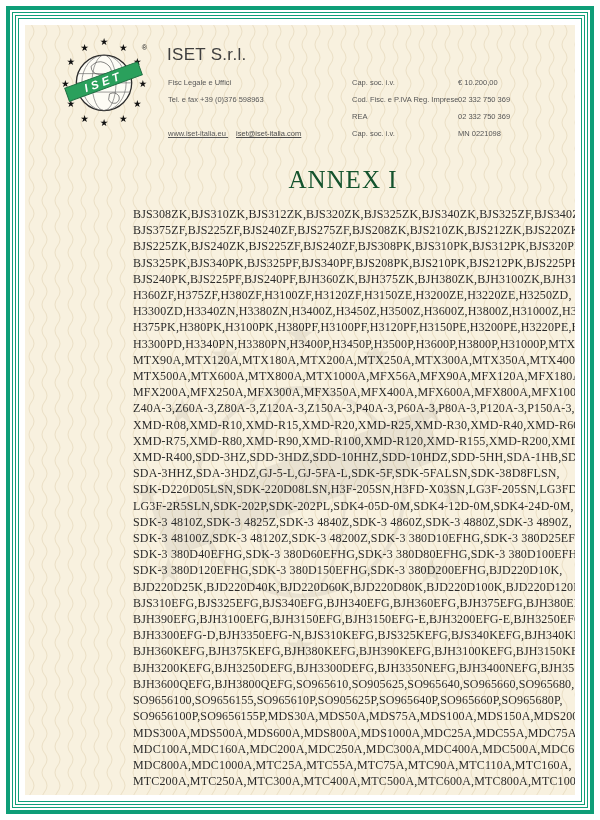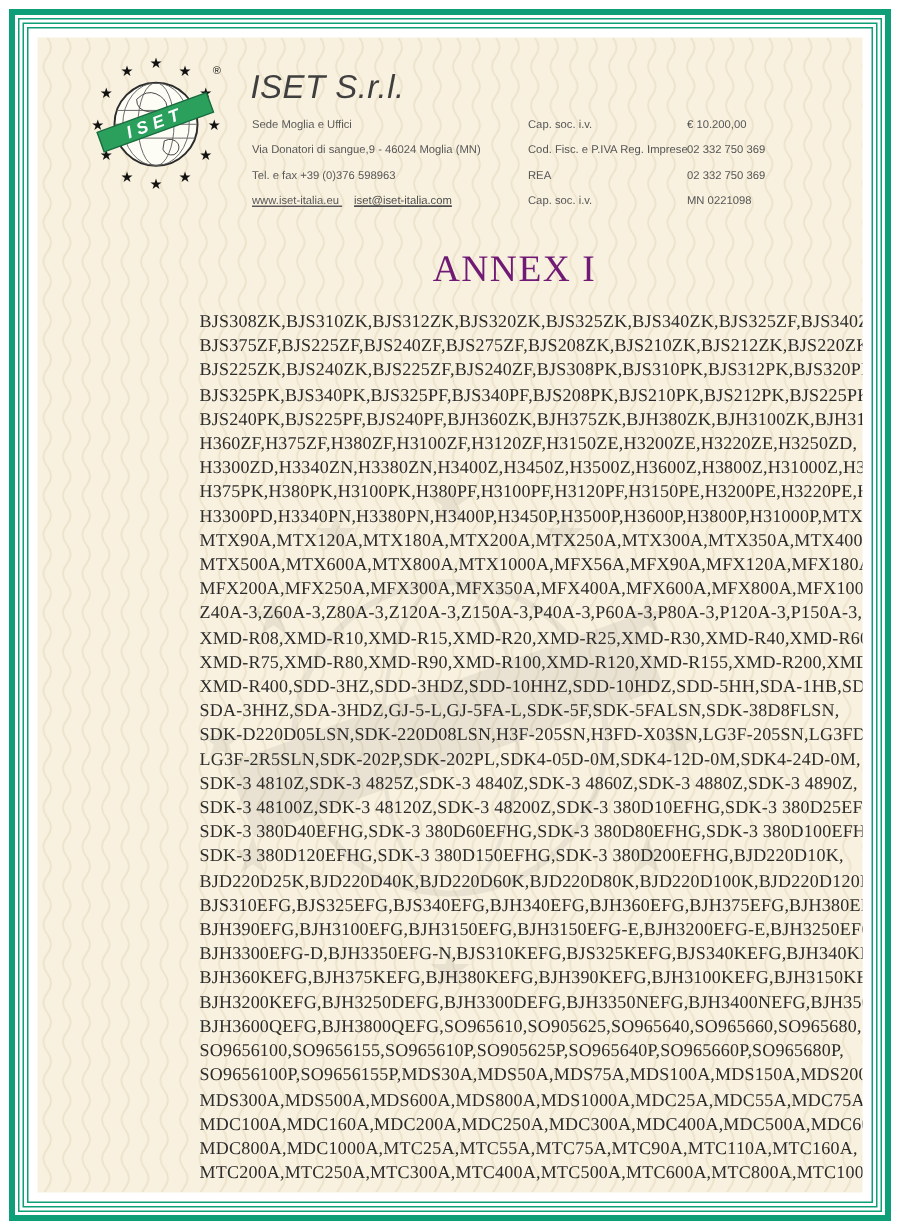--- a/index.html
+++ b/index.html
@@ -13,36 +13,36 @@
   .f4 { position:absolute; inset:2px;  border:1px solid var(--teal); }
   .content { position:absolute; inset:6px; background:var(--cream); overflow:hidden; }
   .waves { position:absolute; inset:0; z-index:0; }
   .watermark { position:absolute; left:55px; top:280px; z-index:1; opacity:0.07; }
 
   .logo { position:absolute; left:16px; top:8px; width:126px; text-align:center; z-index:2; }
   .logo-caption { margin-top:1px; font-size:9px; font-weight:bold; color:#3c3c33;
                   line-height:11px; letter-spacing:0.2px; }
 
   .company { position:absolute; left:142px; top:20px; z-index:2;
-             font-size:22px; color:#3f3f3f; letter-spacing:0.3px;font-style:italic; }
+             font-size:17px; color:#3f3f3f; letter-spacing:0.3px; }
   .addr { position:absolute; left:143px; top:53px; z-index:2;
           font-size:7.5px; color:#585858; }
   .addr-line { height:17px; white-space:nowrap; }
   .weblinks { position:absolute; left:143px; top:104px; z-index:2;
               font-size:7.5px; color:#585858; white-space:nowrap;text-decoration:underline; }
   .weblinks .email { text-decoration:underline; color:#4c4c4c; margin-left:8px; cursor:pointer; }
 
   .registry { position:absolute; left:327px; top:53px; z-index:2;
               font-size:7.5px; color:#555; }
   .reg-row { position:relative; height:17px; width:235px; }
   .reg-label { position:absolute; left:0; white-space:nowrap; }
   .reg-value { position:absolute; left:106px; white-space:nowrap; }
 
   .title { position:absolute; left:318px; top:141px; transform:translateX(-50%); z-index:2;
-           font-family:"Liberation Serif", serif; font-size:25px; color:#701a75;
+           font-family:"Liberation Serif", serif; font-size:25px; color:#14532d;
            letter-spacing:1px; white-space:nowrap; }
 
   .body-text { position:absolute; left:108px; top:181px; z-index:2;
                font-family:"Liberation Serif", serif; font-size:12px;
                line-height:16.2px; color:#2b2b2b; }
   .code-line { white-space:nowrap; letter-spacing:0.15px; }
 </style>
 </head>
 <body>
 
@@ -114,22 +114,21 @@
             <text x="52" y="57" font-size="12.5" font-style="italic" font-weight="bold" fill="#ffffff" text-anchor="middle" letter-spacing="4">ISET</text>
           </g>
           <text x="93" y="18" font-size="8" fill="#222">®</text>
         </svg>
       </div>
 
       <div class="company">ISET S.r.l.</div>
 
       <div class="addr">
 
-      <div class="addr-line">Sede Moglia e Uffici</div>
-                <div class="addr-line">Via Donatori di sangue,9 - 46024 Moglia (MN)</div>
+      <div class="addr-line">Fisc Legale e Uffici</div>
                 <div class="addr-line">Tel. e fax +39 (0)376 598963</div>
               </div>
       <div class="weblinks">
         <span>www.iset-italia.eu</span>
         <span class="email">iset@iset-italia.com</span>
       </div>
 
       <div class="registry">
 
       <div class="reg-row">

